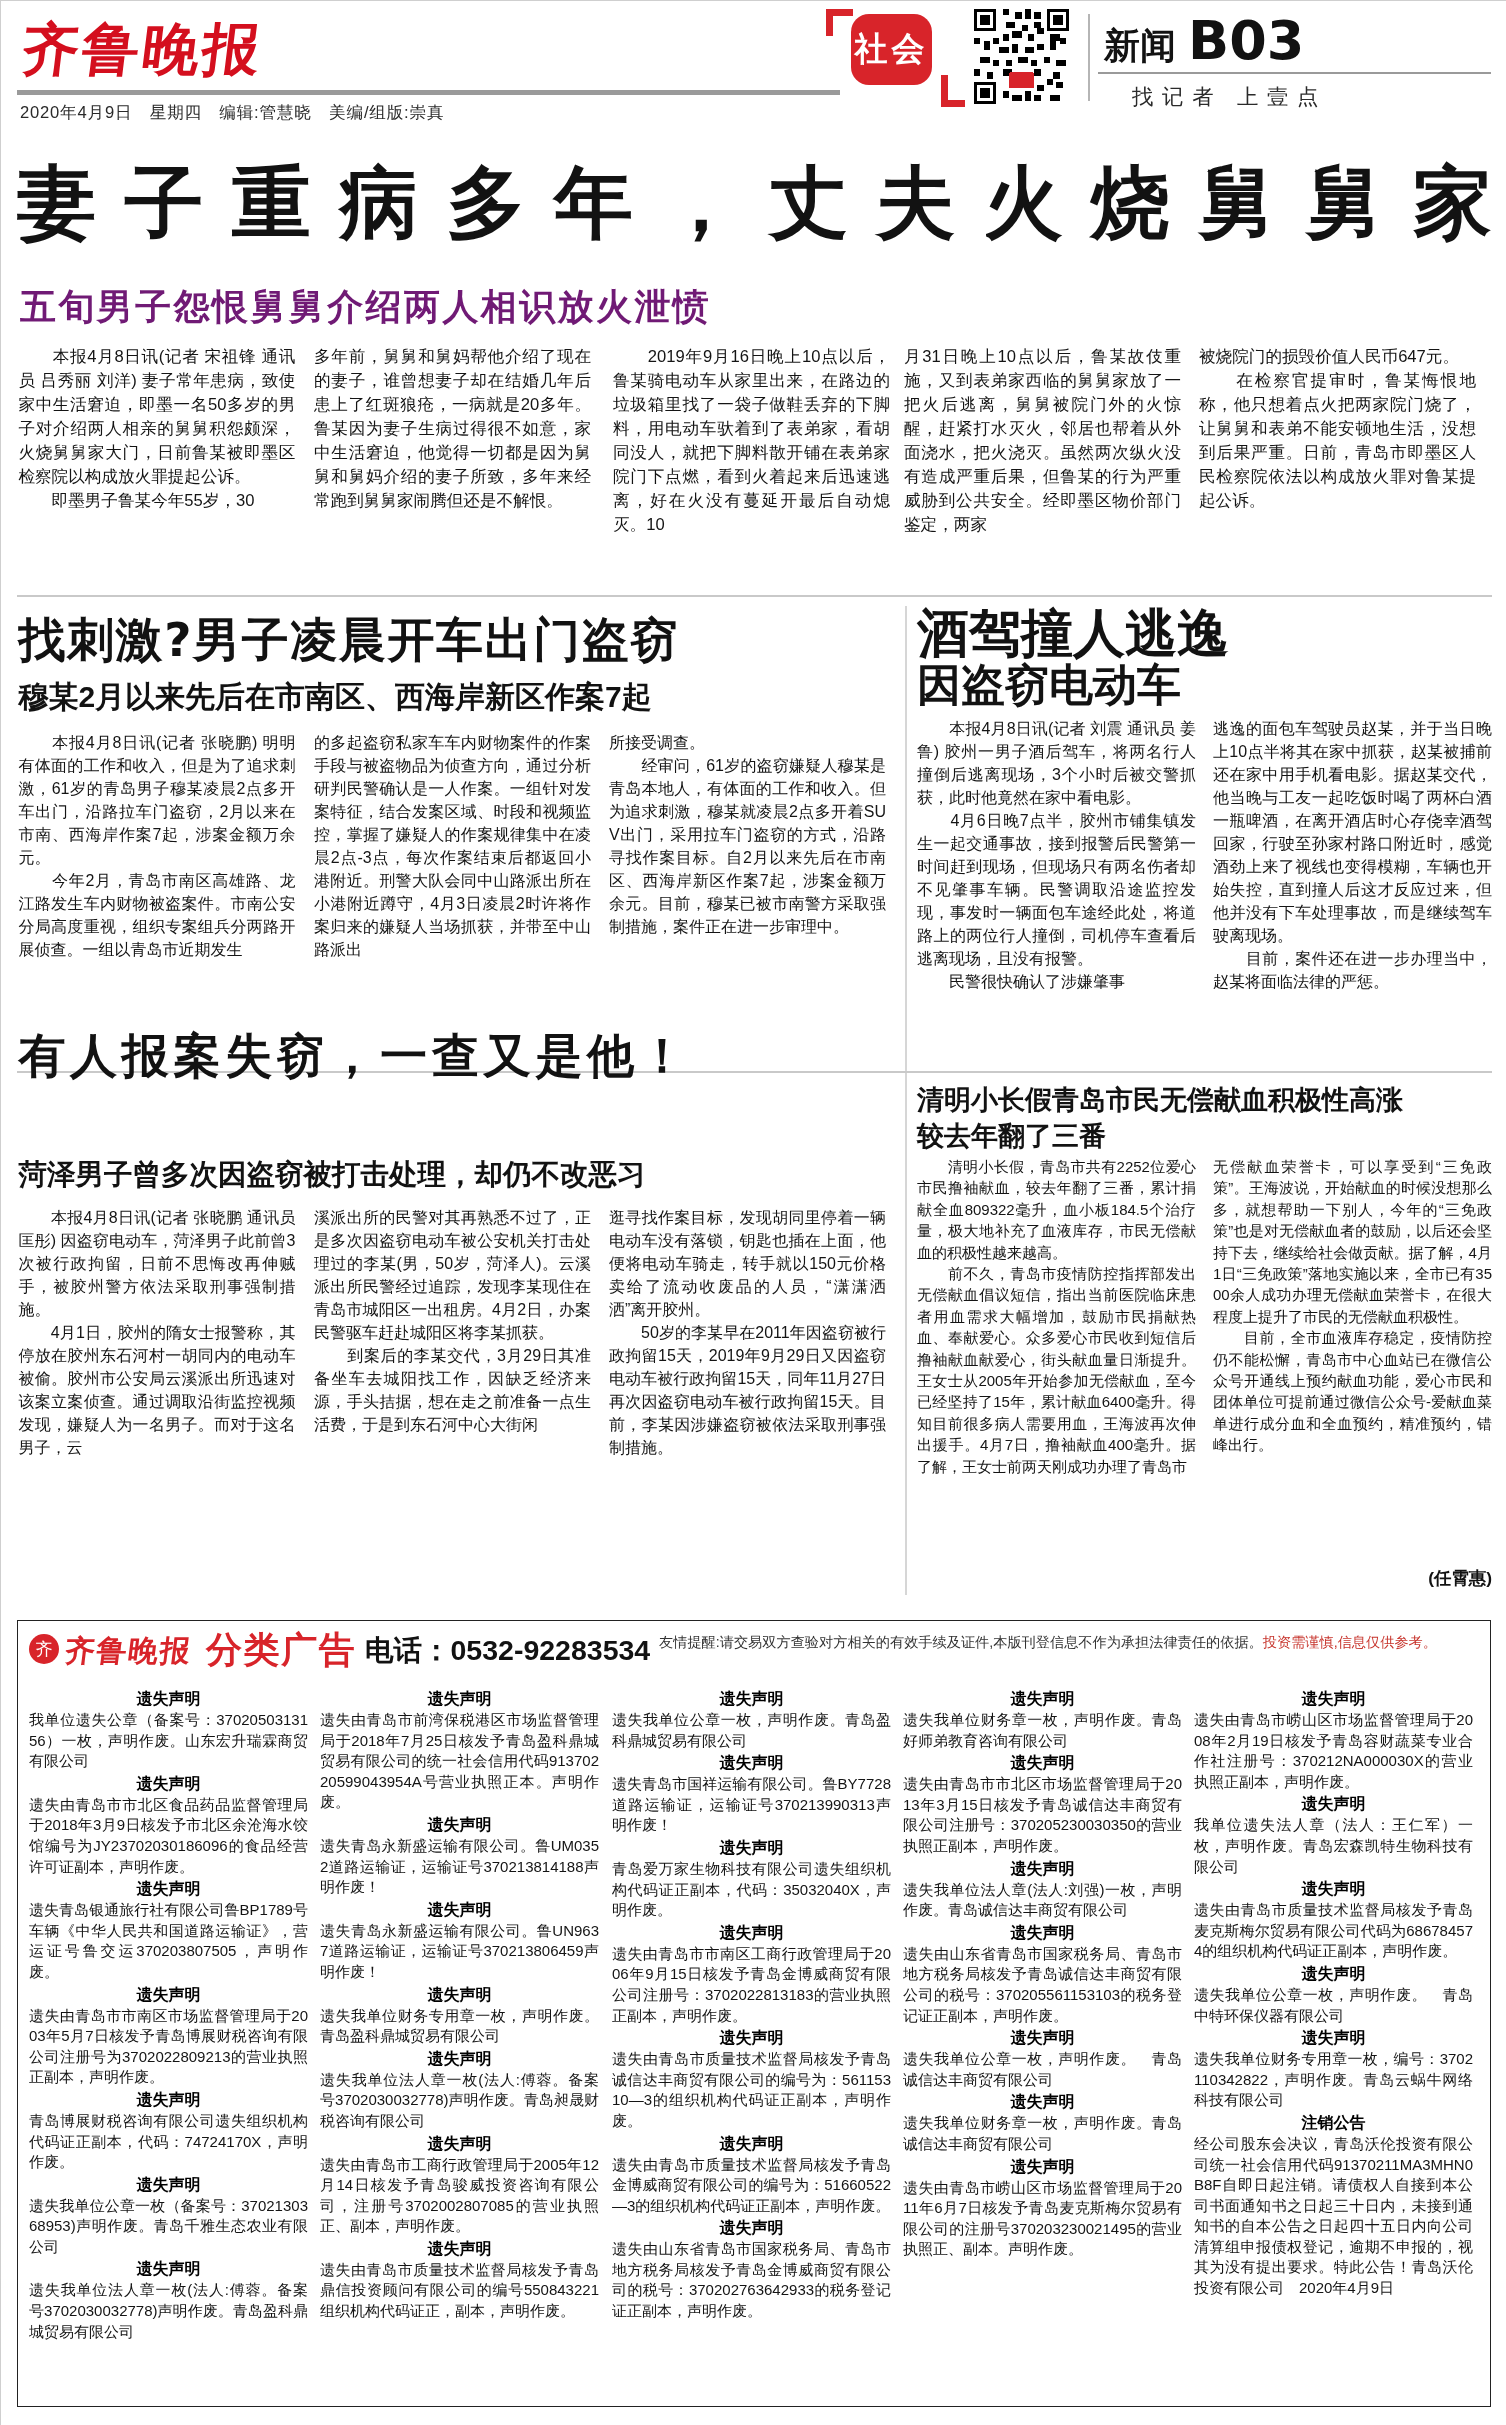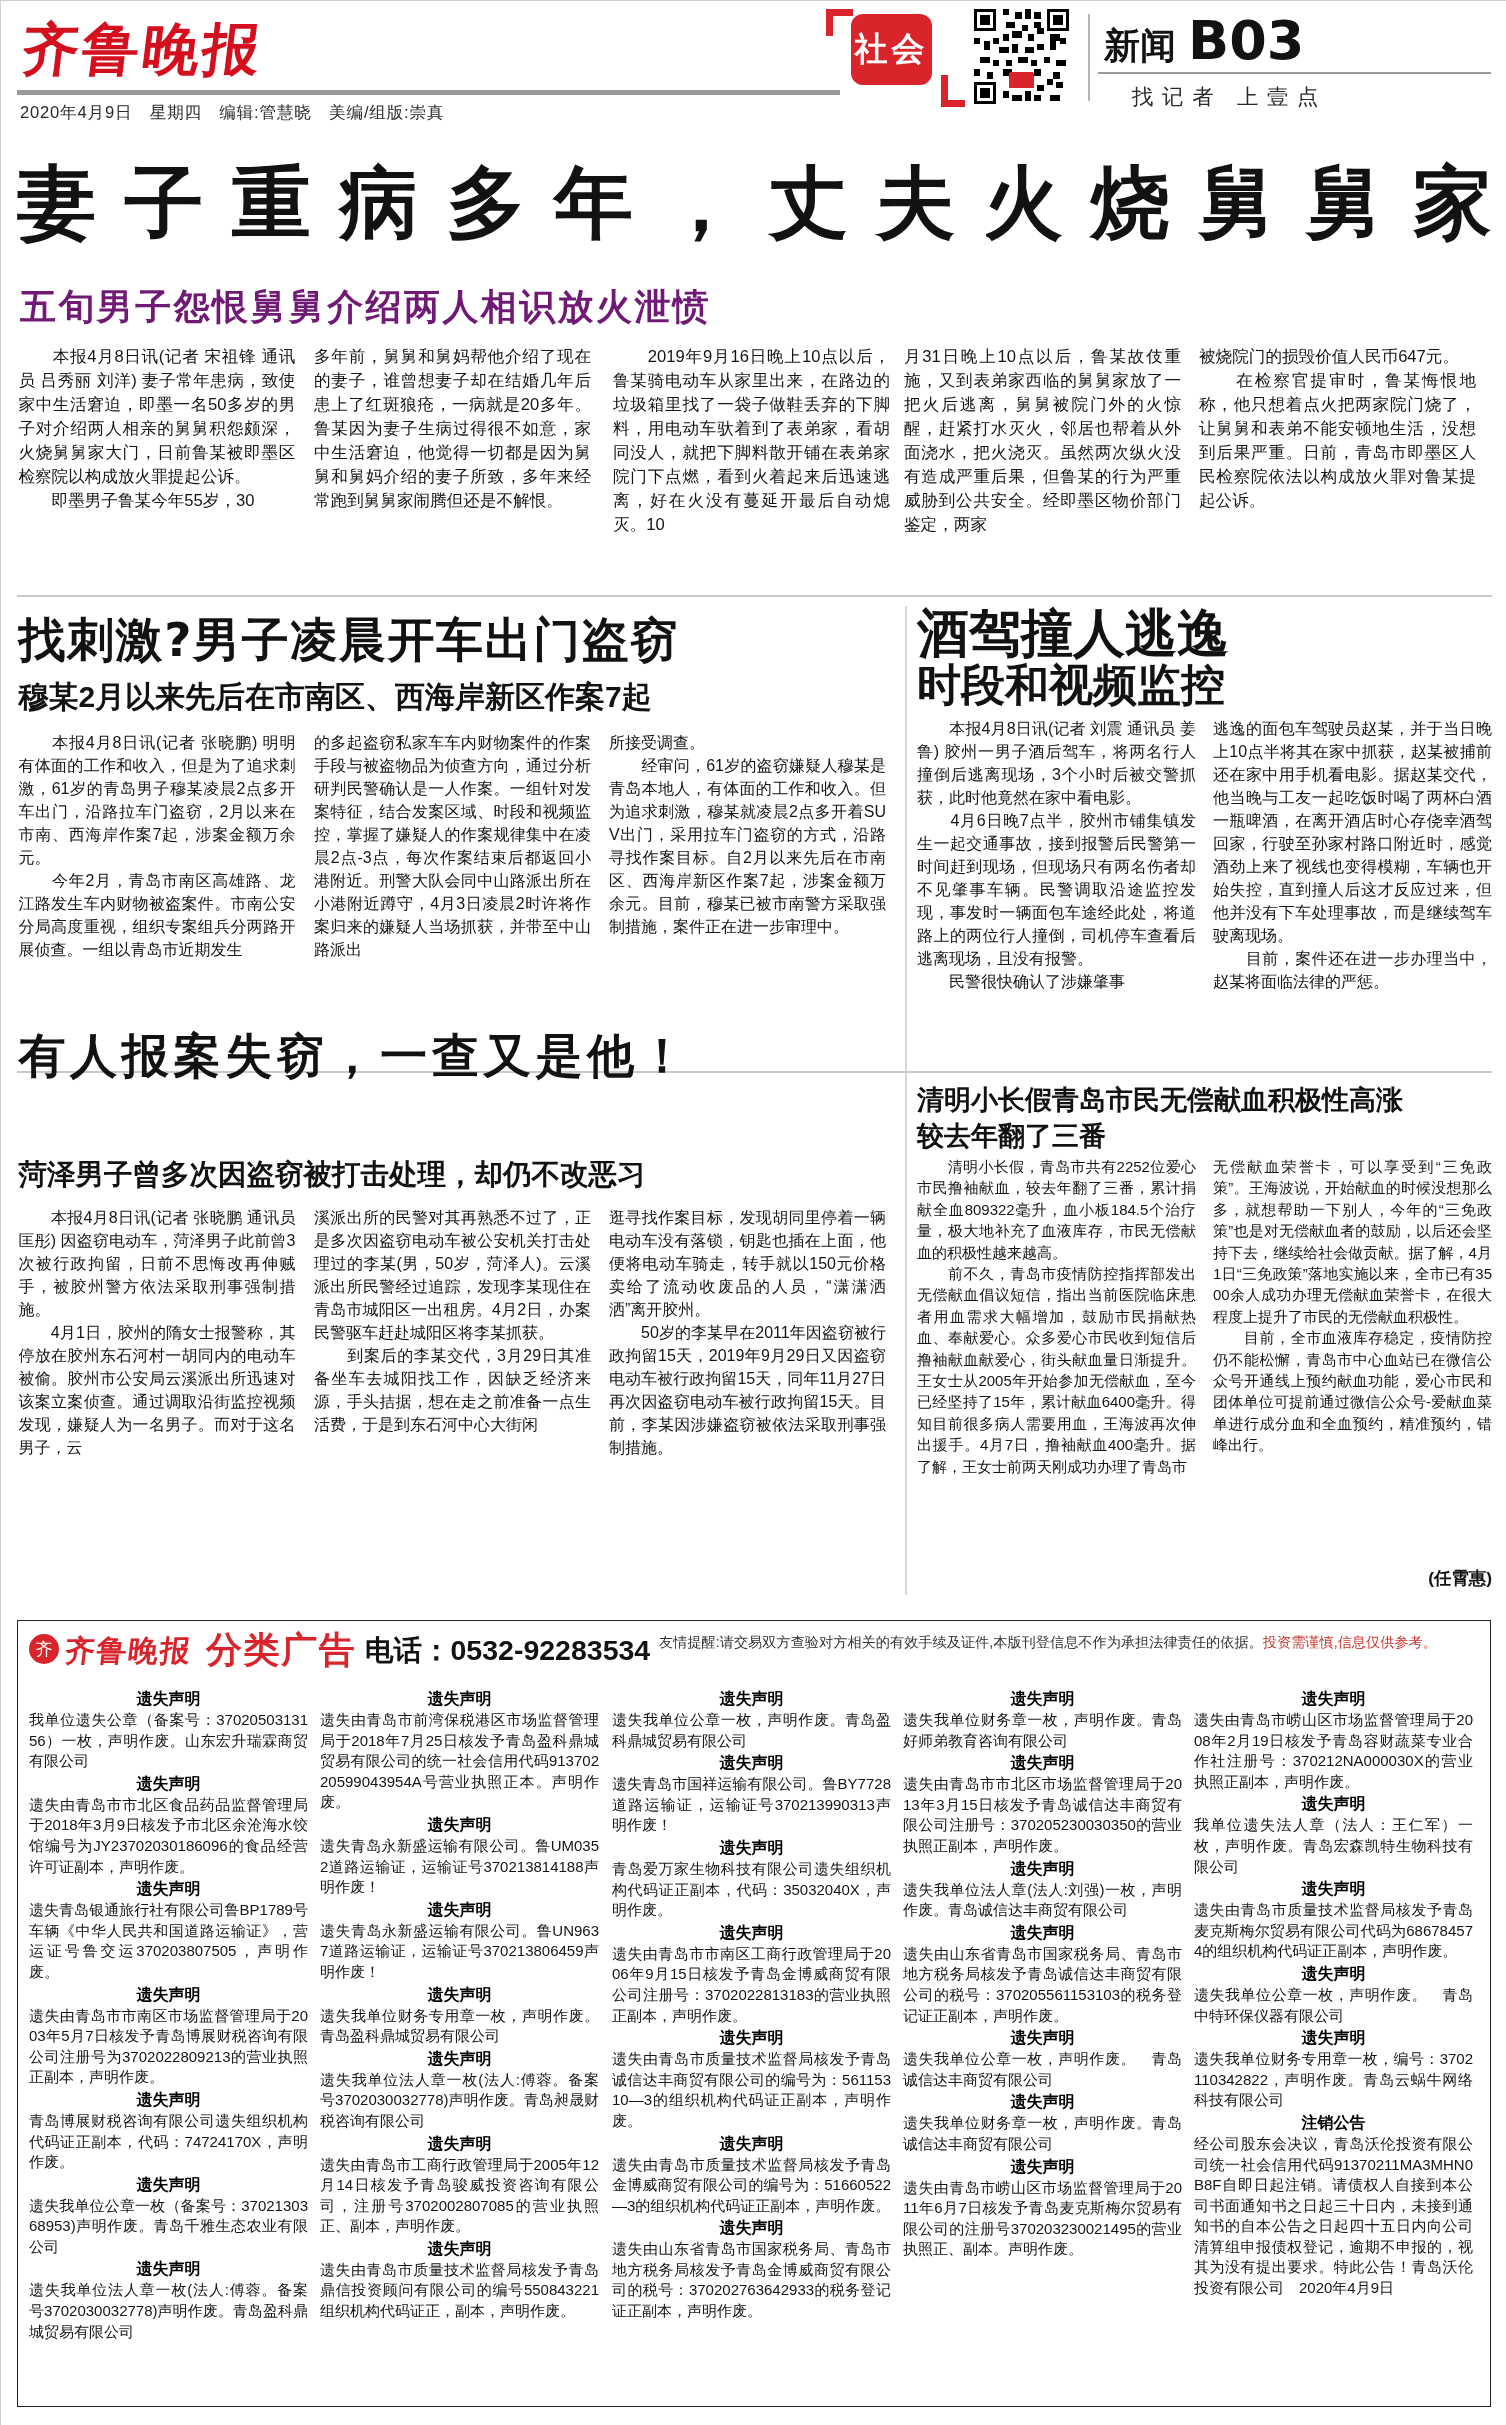--- a/index.html
+++ b/index.html
@@ -7,21 +7,21 @@
         font-family:"Liberation Sans",sans-serif;color:#121212;overflow:hidden;
         border:0.8px solid #cfcfcf;box-sizing:border-box;}
   .abs{position:absolute;}
   
   .logo{left:20.6px;top:11px;font-family:"DejaVu Serif",serif;font-weight:bold;color:#d40f1e;
         font-size:57px;transform:skewX(-7deg);letter-spacing:3.2px;}
   .mast-rule{left:16px;top:89px;width:823px;height:4.7px;background:#9a9a9a;}
   .dateline{left:19px;top:101px;font-size:16.6px;color:#2a2a2a;letter-spacing:0.8px;}
   .bracket-tl{left:825px;top:8px;width:27px;height:27px;
               border-top:7.1px solid #d8242a;border-left:7.1px solid #d8242a;box-sizing:border-box;}
-  .badge{left:850px;top:12.7px;width:81px;height:71px;background:#d8242a;border-radius:12px;
+  .badge{left:850px;top:12.7px;width:81px;height:71px;background:#d8242a;border-radius:18px;
          color:#fff;font-size:33px;font-weight:700;display:flex;align-items:center;
          justify-content:center;letter-spacing:4px;}
   .bracket-bl{left:940px;top:74px;width:24px;height:32px;
               border-left:7.1px solid #d8242a;border-bottom:7.1px solid #d8242a;box-sizing:border-box;}
   .qr{left:973px;top:8px;}
   .mast-vline{left:1087px;top:12.7px;width:1.6px;height:87px;background:#b5b5b5;}
   .sec-name{left:1103px;top:20.6px;font-size:36px;font-weight:800;}
   .page-num{left:1187px;top:8px;font-size:54px;font-weight:800;font-family:"DejaVu Sans",sans-serif;}
   .mast-line2{left:1097px;top:71px;width:393px;height:1.6px;background:#9a9a9a;}
   .slogan{left:1103px;top:81px;font-size:21.4px;color:#2a2a2a;letter-spacing:8.7px;margin-left:28px;}
@@ -167,21 +167,21 @@
     <div class="abs h2b">穆某2月以来先后在市南区、西海岸新区作案7起</div>
     <div class="abs bcol a2" style="left:17.4px">　　本报4月8日讯(记者 张晓鹏) 明明有体面的工作和收入，但是为了追求刺激，61岁的青岛男子穆某凌晨2点多开车出门，沿路拉车门盗窃，2月以来在市南、西海岸作案7起，涉案金额万余元。
 　　今年2月，青岛市南区高雄路、龙江路发生车内财物被盗案件。市南公安分局高度重视，组织专案组兵分两路开展侦查。一组以青岛市近期发生</div>
     <div class="abs bcol a2" style="left:313px">的多起盗窃私家车车内财物案件的作案手段与被盗物品为侦查方向，通过分析研判民警确认是一人作案。一组针对发案特征，结合发案区域、时段和视频监控，掌握了嫌疑人的作案规律集中在凌晨2点-3点，每次作案结束后都返回小港附近。刑警大队会同中山路派出所在小港附近蹲守，4月3日凌晨2时许将作案归来的嫌疑人当场抓获，并带至中山路派出</div>
     <div class="abs bcol a2" style="left:608px">所接受调查。
 　　经审问，61岁的盗窃嫌疑人穆某是青岛本地人，有体面的工作和收入。但为追求刺激，穆某就凌晨2点多开着SUV出门，采用拉车门盗窃的方式，沿路寻找作案目标。自2月以来先后在市南区、西海岸新区作案7起，涉案金额万余元。目前，穆某已被市南警方采取强制措施，案件正在进一步审理中。</div>
   </div>
 
   <div>
     <div class="abs h-left h3a">酒驾撞人逃逸</div>
-    <div class="abs h-left h3b">时段和视频监控</div>
+    <div class="abs h-left h3b">因盗窃电动车</div>
     <div class="abs bcol a3" style="left:916px">　　本报4月8日讯(记者 刘震 通讯员 姜鲁) 胶州一男子酒后驾车，将两名行人撞倒后逃离现场，3个小时后被交警抓获，此时他竟然在家中看电影。
 　　4月6日晚7点半，胶州市铺集镇发生一起交通事故，接到报警后民警第一时间赶到现场，但现场只有两名伤者却不见肇事车辆。民警调取沿途监控发现，事发时一辆面包车途经此处，将道路上的两位行人撞倒，司机停车查看后逃离现场，且没有报警。
 　　民警很快确认了涉嫌肇事</div>
     <div class="abs bcol a3" style="left:1212px">逃逸的面包车驾驶员赵某，并于当日晚上10点半将其在家中抓获，赵某被捕前还在家中用手机看电影。据赵某交代，他当晚与工友一起吃饭时喝了两杯白酒一瓶啤酒，在离开酒店时心存侥幸酒驾回家，行驶至孙家村路口附近时，感觉酒劲上来了视线也变得模糊，车辆也开始失控，直到撞人后这才反应过来，但他并没有下车处理事故，而是继续驾车驶离现场。
 　　目前，案件还在进一步办理当中，赵某将面临法律的严惩。</div>
   </div>
 
   <div>
     <div class="abs h-left h4a">有人报案失窃，一查又是他！</div>
     <div class="abs h4b">菏泽男子曾多次因盗窃被打击处理，却仍不改恶习</div>

